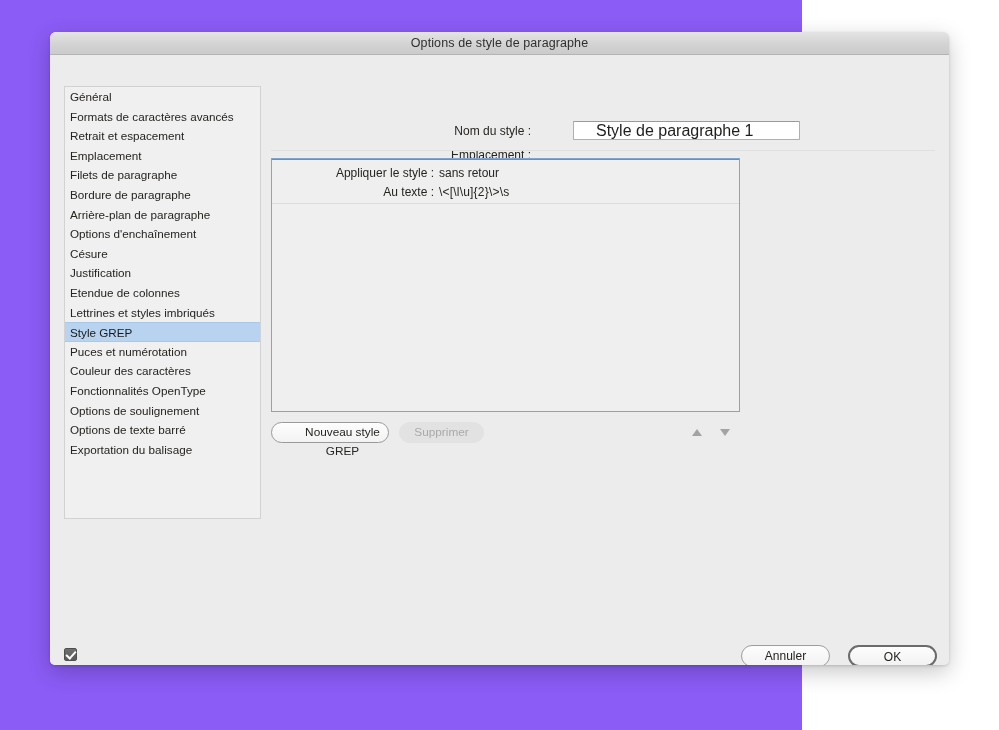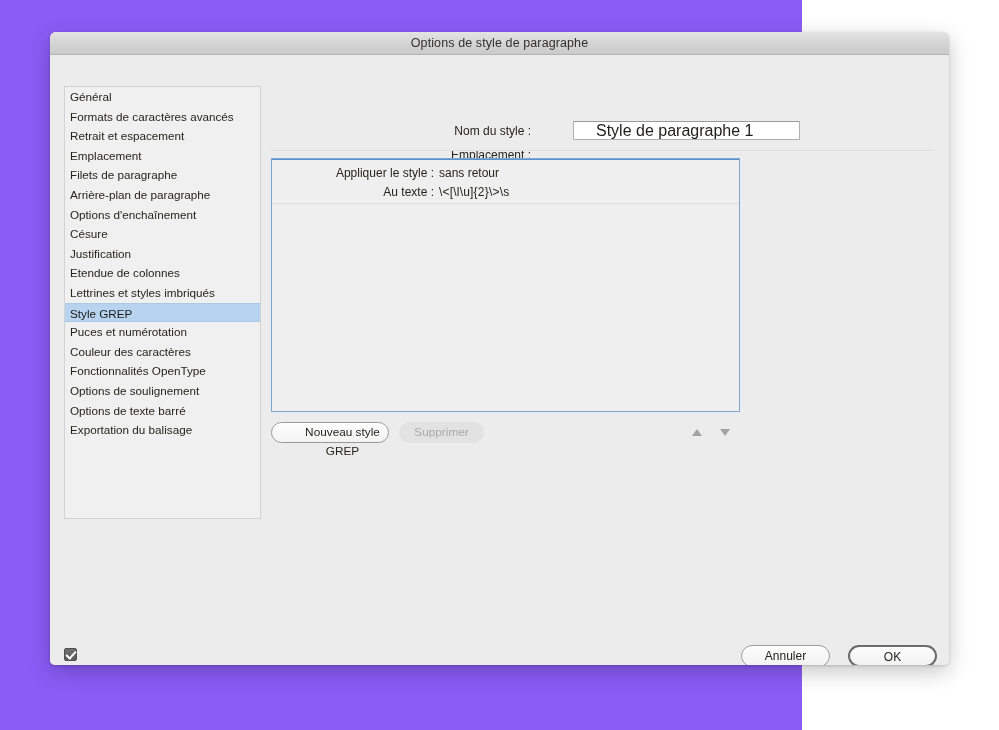--- a/index.html
+++ b/index.html
@@ -329,20 +329,21 @@
     </div>
 
     <div class="dialog-body">
 
       <div class="sidebar" id="sidebar">
           <div class="side-item"><span>Général</span></div>
           <div class="side-item"><span>Formats de caractères avancés</span></div>
           <div class="side-item"><span>Retrait et espacement</span></div>
           <div class="side-item"><span>Emplacement</span></div>
           <div class="side-item"><span>Filets de paragraphe</span></div>
+          <div class="side-item"><span>Bordure de paragraphe</span></div>
           <div class="side-item"><span>Arrière-plan de paragraphe</span></div>
           <div class="side-item"><span>Options d'enchaînement</span></div>
           <div class="side-item"><span>Césure</span></div>
           <div class="side-item"><span>Justification</span></div>
           <div class="side-item"><span>Etendue de colonnes</span></div>
           <div class="side-item"><span>Lettrines et styles imbriqués</span></div>
           <div class="side-item selected"><span>Style GREP</span></div>
           <div class="side-item"><span>Puces et numérotation</span></div>
           <div class="side-item"><span>Couleur des caractères</span></div>
           <div class="side-item"><span>Fonctionnalités OpenType</span></div>

